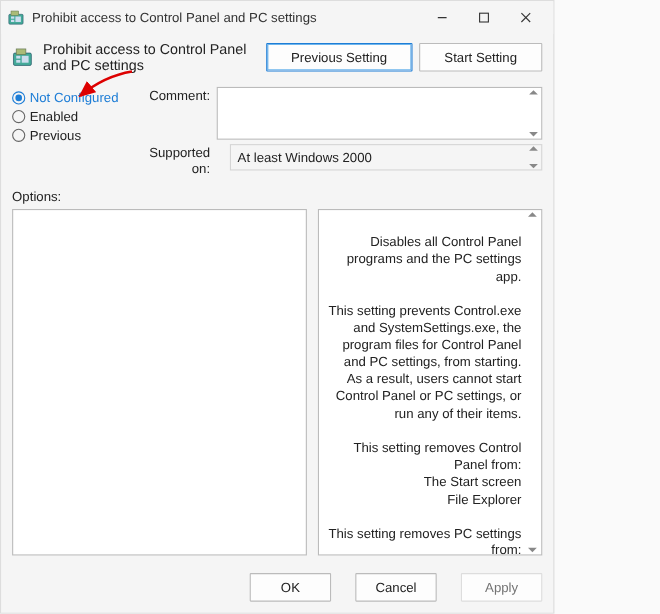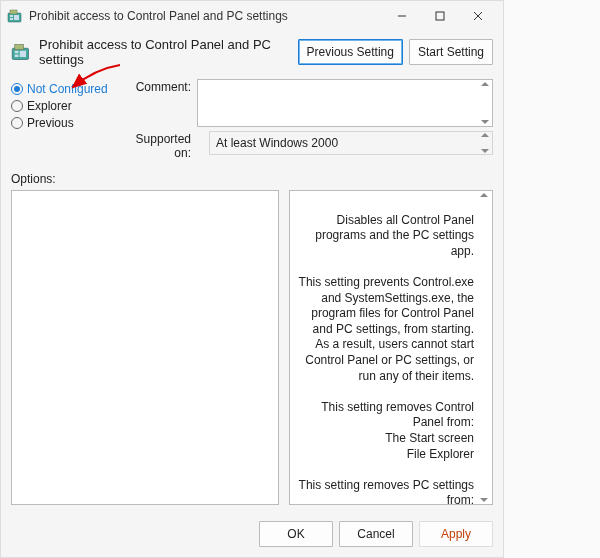--- a/index.html
+++ b/index.html
@@ -63,31 +63,31 @@
     flex: 1;
     font-size: 13px;
   }
   .header-row .nav-buttons {
     display: flex;
     gap: 6px;
   }
   .btn {
     background: #fdfdfd;
     border: 1px solid #bbb;
-    padding: 5px 8px;
+    padding: 5px 22px;
     font-size: 12px;
     border-radius: 1px;
     text-align: center;
   }
   .btn.accent {
     border: 1px solid #1d7dd6;
     box-shadow: inset 0 0 0 1px #6eb5ec;
   }
   .btn.disabled {
-    color: #c2410c;
+    color: #737373;
     border-color: #ddd;
   }
   .radio-area {
     padding: 4px 10px 8px 10px;
     display: flex;
   }
   .radio-col {
     width: 105px;
   }
   .radio-row {
@@ -208,21 +208,21 @@
   .help-scroll-stub {
     position: absolute;
     right: 2px; top: 2px; bottom: 2px;
     width: 12px;
     display: flex; flex-direction: column;
     justify-content: space-between;
   }
   .footer {
     display: flex;
     justify-content: flex-end;
-    gap: 6px;
+    gap: 22px;
     padding: 8px 10px 10px 0;
   }
   .footer .btn { width: 72px; padding: 5px 0; }
   
   .anno-arrow {
     position: absolute;
     top: 62px;
     left: 64px;
     pointer-events: none;
   }
@@ -281,21 +281,21 @@
   </div>
 
   <div class="radio-area">
     <div class="radio-col">
       <div class="radio-row">
         <span class="radio-dot selected"></span>
         <span class="radio-label sel">Not Configured</span>
       </div>
       <div class="radio-row">
         <span class="radio-dot empty"></span>
-        <span class="radio-label">Explorer</span>
+        <span class="radio-label">Enabled</span>
       </div>
       <div class="radio-row">
         <span class="radio-dot empty"></span>
         <span class="radio-label">Previous</span>
       </div>
     </div>
     <div class="comment-col">
       <div class="cm-row">
         <span class="cm-label">Comment:</span>
         <div class="cm-box">

